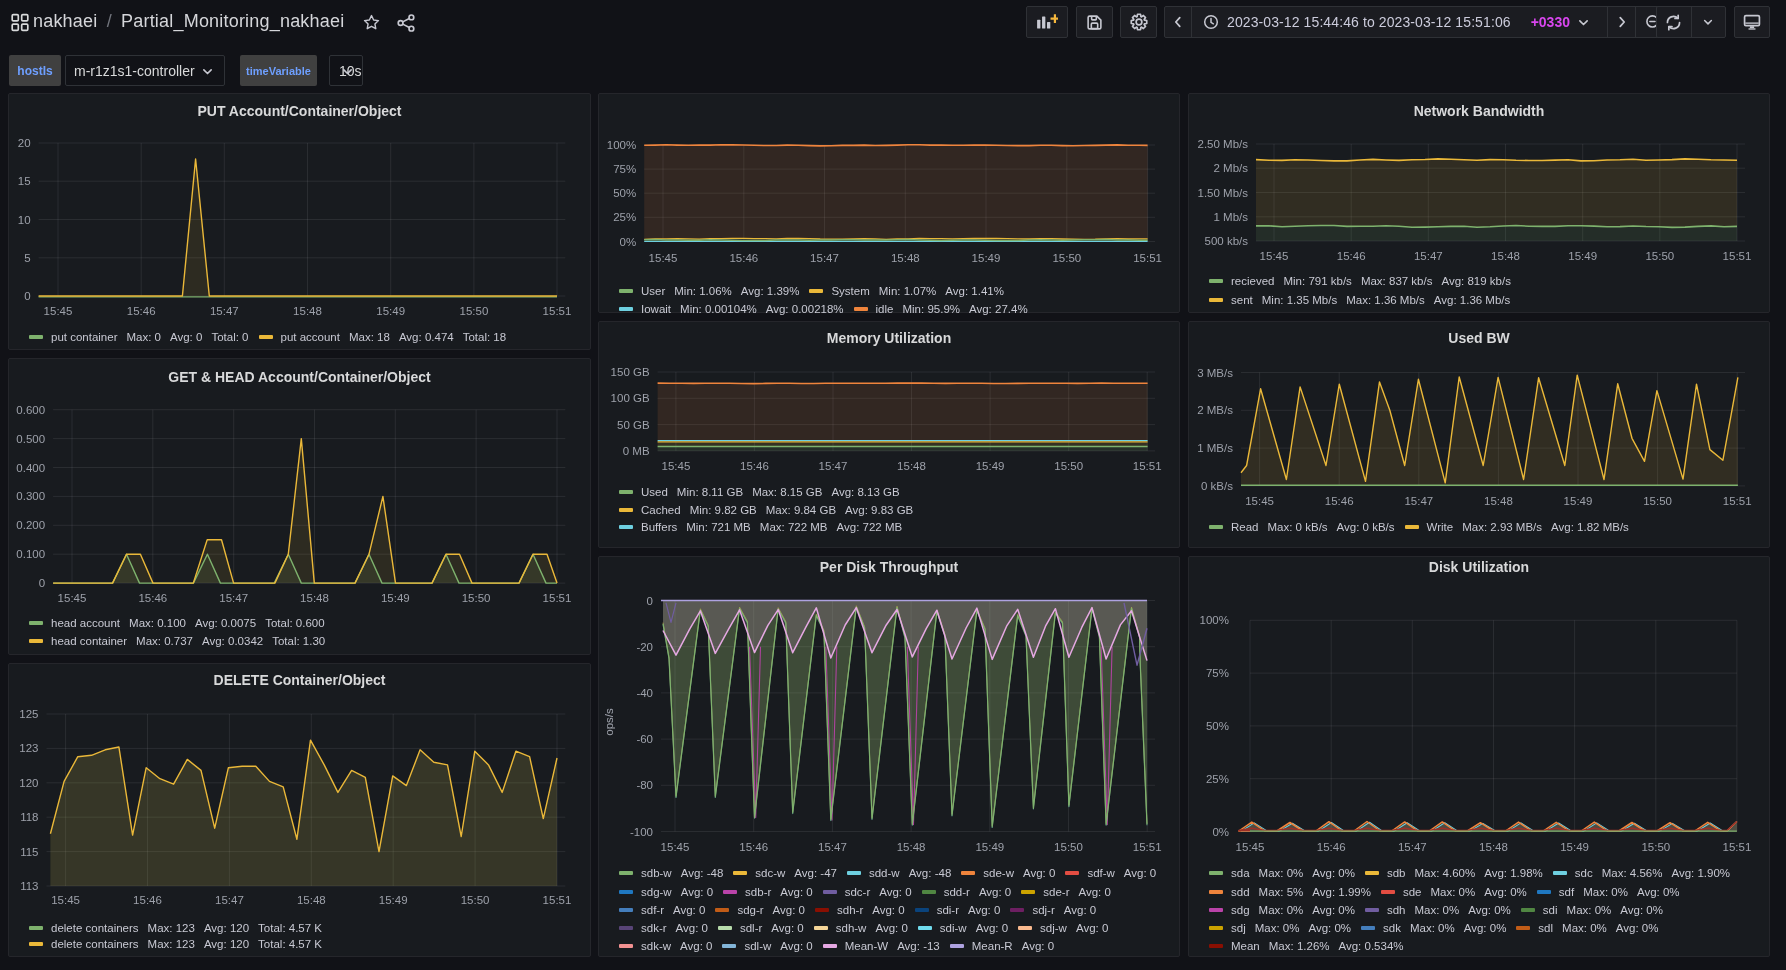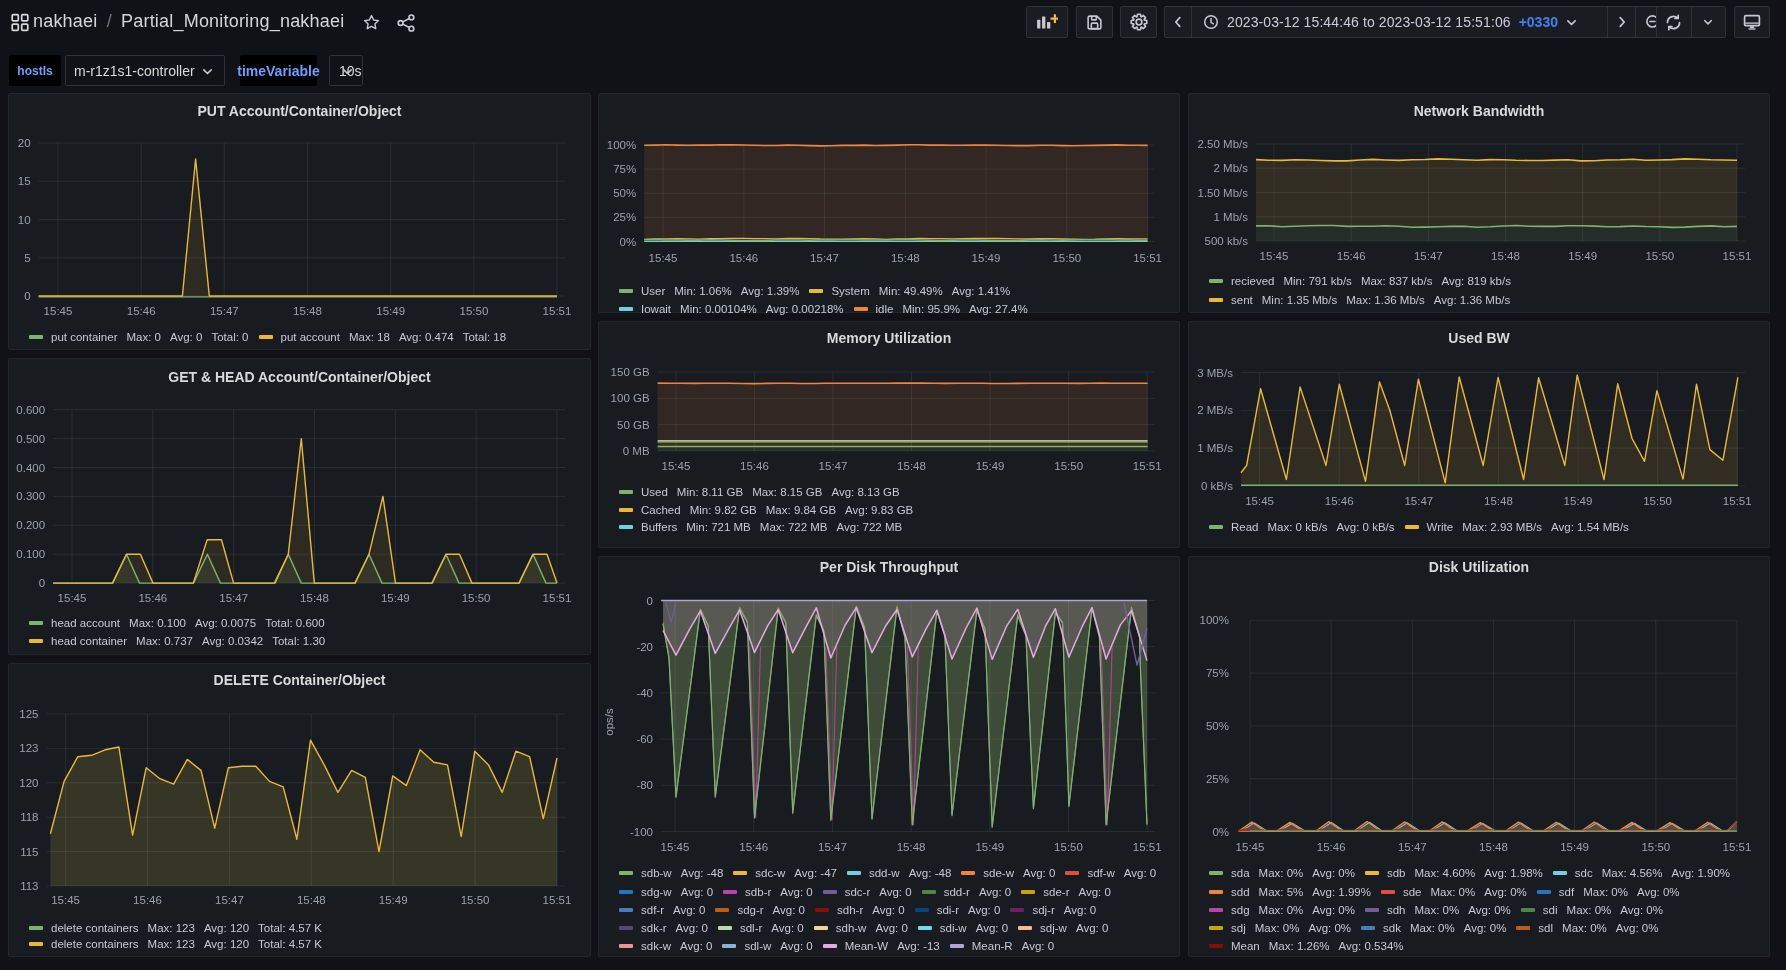--- a/index.html
+++ b/index.html
@@ -3,21 +3,21 @@
 *{margin:0;padding:0;box-sizing:border-box}
 html,body{width:1786px;height:970px;background:#111217;font-family:"Liberation Sans",sans-serif;overflow:hidden;position:relative}
 .panel{position:absolute;background:#181b1f;border:1px solid #25262b;border-radius:2px}
 .pt{position:absolute;left:0;right:0;text-align:center;font-size:14px;font-weight:bold;color:#d8d9da;letter-spacing:0}
 .lr{position:absolute;left:20px;height:16px;line-height:16px;font-size:11.5px;color:#c8c9d3;white-space:nowrap}
 .lr .li{display:inline-flex;align-items:center;margin-right:10px}
 .lr i{display:inline-block;width:14px;height:4px;border-radius:1px;margin-right:8px}
 .lr b{font-weight:normal;margin-left:9px}
 .btn{position:absolute;background:#1b1c21;border:1px solid #2f3136;border-radius:2px;display:flex;align-items:center;justify-content:center}
 .bseg{display:inline-flex;align-items:center;justify-content:center;height:100%;border-right:1px solid #2f3136}
-.vlabel{position:absolute;height:31px;background:#000000;color:#6e9fff;font-weight:bold;font-size:12px;display:flex;align-items:center;justify-content:center;border-radius:2px}
+.vlabel{position:absolute;height:31px;background:#404040;color:#6e9fff;font-weight:bold;font-size:12px;display:flex;align-items:center;justify-content:center;border-radius:2px}
 .vdrop{position:absolute;height:31px;background:#111217;border:1px solid #2f3237;color:#d8d9da;font-size:14px;display:flex;align-items:center;border-radius:2px}
 svg{display:block}
 </style></head>
 <body>
 
 <div style="position:absolute;left:11px;top:13px">
     <svg width="18" height="19" viewBox="0 0 18 18" fill="none" stroke="#d8d9da" stroke-width="1.7">
 <rect x="1.2" y="1.2" width="6.1" height="6.1" rx="1.1"></rect>
       <rect x="10.7" y="1.2" width="6.1" height="6.1" rx="1.1"></rect>
 <rect x="1.2" y="10.7" width="6.1" height="6.1" rx="1.1"></rect>
@@ -66,21 +66,21 @@
       </svg>
     </span>
   <span class="bseg" style="flex:1 1 auto;justify-content:flex-start;padding-left:11px">
      <span style="display:inline-flex;align-items:center;margin-right:8px">
         <svg width="16" height="16" viewBox="0 0 16 16" fill="none" stroke="#c7c8d1" stroke-width="1.5">
 <circle cx="8" cy="8" r="6.3"></circle>
           <path d="M8 4.5V8.4L10.4 9.8" stroke-linecap="round"></path>
         </svg>
       </span>
      <span style="color:#ccccdc;font-size:14px;letter-spacing:0.1px">2023-03-12 15:44:46 to 2023-03-12 15:51:06</span>
-     <span style="color:#3b82f6;font-size:14px;font-weight:bold;margin-left:8px">+0330</span>
+     <span style="color:#d946ef;font-size:14px;font-weight:bold;margin-left:20px">+0330</span>
      <span style="display:inline-flex;margin-left:7px">
         <svg width="13" height="13" viewBox="0 0 16 16" fill="none" stroke="#c7c8d1" stroke-width="2" stroke-linecap="round" stroke-linejoin="round">
           <path d="M3.5 6L8 10.5 12.5 6"></path>
         </svg>
       </span>
   </span>
   <span class="bseg" style="width:28px">
       <svg width="14" height="14" viewBox="0 0 16 16" fill="none" stroke="#c7c8d1" stroke-width="2" stroke-linecap="round" stroke-linejoin="round">
         <path d="M6 3l4.5 5L6 13"></path>
       </svg>
@@ -119,21 +119,21 @@
 
 <div class="vlabel" style="left:9px;top:55px;width:52px">hostIs</div>
 <div class="vdrop" style="left:65px;top:55px;width:160px">
     <span style="padding-left:8px">m-r1z1s1-controller</span>
     <span style="position:absolute;right:10px;top:9px">
       <svg width="13" height="13" viewBox="0 0 16 16" fill="none" stroke="#c7c8d1" stroke-width="2" stroke-linecap="round" stroke-linejoin="round">
         <path d="M3.5 6L8 10.5 12.5 6"></path>
       </svg>
     </span>
   </div>
-<div class="vlabel" style="left:240px;top:55px;width:77px;font-size:14px">timeVariable</div>
+<div class="vlabel" style="left:240px;top:55px;width:77px;font-size:11px">timeVariable</div>
 <div class="vdrop" style="left:329px;top:55px;width:34px">
     <span style="padding-left:9px">10s</span>
     <span style="position:absolute;right:8px;top:9px">
       <svg width="13" height="13" viewBox="0 0 16 16" fill="none" stroke="#c7c8d1" stroke-width="2" stroke-linecap="round" stroke-linejoin="round">
         <path d="M3.5 6L8 10.5 12.5 6"></path>
       </svg>
     </span>
   </div>
 
 <div class="panel" style="left:8px;top:93px;width:583px;height:257px">
@@ -269,21 +269,21 @@
       <text x="306.3" y="168" text-anchor="middle" fill="#9da1aa" font-size="11.5">15:48</text>
       <text x="387" y="168" text-anchor="middle" fill="#9da1aa" font-size="11.5">15:49</text>
       <text x="467.8" y="168" text-anchor="middle" fill="#9da1aa" font-size="11.5">15:50</text>
       <text x="548.6" y="168" text-anchor="middle" fill="#9da1aa" font-size="11.5">15:51</text>
       <path d="M45.2,51.3 L56.2,51.1 L67.2,50.8 L78.2,51.1 L89.2,51.2 L100.2,51.1 L111.2,51.1 L122.2,50.7 L133.2,50.9 L144.2,51 L155.2,51.3 L166.2,51.5 L177.2,51.5 L188.2,51.1 L199.2,51.2 L210.2,51.6 L221.2,51.9 L232.2,51.7 L243.2,51.4 L254.2,51.4 L265.2,51.1 L276.2,51.5 L287.2,51.4 L298.2,51.1 L309.2,50.8 L320.2,50.7 L331.2,51.1 L342.2,51.1 L353.2,51.3 L364.2,51.2 L375.2,51 L386.2,51.1 L397.2,51.2 L408.2,51.5 L419.2,51.6 L430.2,51.6 L441.2,51.3 L452.2,51.3 L463.2,51.6 L474.2,51.7 L485.2,51.5 L496.2,51.4 L507.2,51.1 L518.2,50.9 L529.2,51.2 L540.2,51.3 L548.6,51.4 L548.6,144.9 L540.2,144.9 L529.2,145 L518.2,144.7 L507.2,144.8 L496.2,145.2 L485.2,145.3 L474.2,145.2 L463.2,145 L452.2,144.6 L441.2,144.7 L430.2,145 L419.2,144.8 L408.2,144.7 L397.2,144.5 L386.2,144.5 L375.2,144.5 L364.2,144.7 L353.2,144.9 L342.2,144.6 L331.2,144.6 L320.2,144.5 L309.2,144.9 L298.2,145 L287.2,145.3 L276.2,144.9 L265.2,144.7 L254.2,144.8 L243.2,145.2 L232.2,145.1 L221.2,145 L210.2,144.6 L199.2,144.5 L188.2,144.4 L177.2,144.8 L166.2,144.7 L155.2,144.7 L144.2,144.4 L133.2,144.4 L122.2,144.6 L111.2,144.7 L100.2,145.1 L89.2,144.8 L78.2,144.6 L67.2,144.8 L56.2,144.8 L45.2,145.3 Z" fill="rgba(239,132,60,0.12)" stroke="none"></path>
       <path d="M45.2,147.3 L548.6,147.3" fill="none" stroke="#6ED0E0" stroke-width="1.2" stroke-linejoin="round" stroke-opacity="1.0"></path>
       <path d="M45.2,145.3 L56.2,144.8 L67.2,144.8 L78.2,144.6 L89.2,144.8 L100.2,145.1 L111.2,144.7 L122.2,144.6 L133.2,144.4 L144.2,144.4 L155.2,144.7 L166.2,144.7 L177.2,144.8 L188.2,144.4 L199.2,144.5 L210.2,144.6 L221.2,145 L232.2,145.1 L243.2,145.2 L254.2,144.8 L265.2,144.7 L276.2,144.9 L287.2,145.3 L298.2,145 L309.2,144.9 L320.2,144.5 L331.2,144.6 L342.2,144.6 L353.2,144.9 L364.2,144.7 L375.2,144.5 L386.2,144.5 L397.2,144.5 L408.2,144.7 L419.2,144.8 L430.2,145 L441.2,144.7 L452.2,144.6 L463.2,145 L474.2,145.2 L485.2,145.3 L496.2,145.2 L507.2,144.8 L518.2,144.7 L529.2,145 L540.2,144.9 L548.6,144.9" fill="none" stroke="#EAB839" stroke-width="1.3" stroke-linejoin="round" stroke-opacity="1.0"></path>
       <path d="M45.2,145.7 L56.2,145.5 L67.2,145.9 L78.2,145.9 L89.2,146.3 L100.2,146.3 L111.2,145.8 L122.2,146 L133.2,146.3 L144.2,146.4 L155.2,146.5 L166.2,146.4 L177.2,146.1 L188.2,146.1 L199.2,146.1 L210.2,146.3 L221.2,146.1 L232.2,146 L243.2,145.8 L254.2,145.7 L265.2,146 L276.2,146.1 L287.2,146.1 L298.2,145.7 L309.2,145.6 L320.2,146 L331.2,146.3 L342.2,146.4 L353.2,146.2 L364.2,146.1 L375.2,146 L386.2,146.2 L397.2,146.6 L408.2,146.4 L419.2,146.4 L430.2,146.1 L441.2,145.7 L452.2,146 L463.2,146.2 L474.2,146 L485.2,145.8 L496.2,145.8 L507.2,145.5 L518.2,146 L529.2,146 L540.2,146.2 L548.6,146.2" fill="none" stroke="#7EB26D" stroke-width="1.5" stroke-linejoin="round" stroke-opacity="1.0"></path>
       <path d="M45.2,51.3 L56.2,51.1 L67.2,50.8 L78.2,51.1 L89.2,51.2 L100.2,51.1 L111.2,51.1 L122.2,50.7 L133.2,50.9 L144.2,51 L155.2,51.3 L166.2,51.5 L177.2,51.5 L188.2,51.1 L199.2,51.2 L210.2,51.6 L221.2,51.9 L232.2,51.7 L243.2,51.4 L254.2,51.4 L265.2,51.1 L276.2,51.5 L287.2,51.4 L298.2,51.1 L309.2,50.8 L320.2,50.7 L331.2,51.1 L342.2,51.1 L353.2,51.3 L364.2,51.2 L375.2,51 L386.2,51.1 L397.2,51.2 L408.2,51.5 L419.2,51.6 L430.2,51.6 L441.2,51.3 L452.2,51.3 L463.2,51.6 L474.2,51.7 L485.2,51.5 L496.2,51.4 L507.2,51.1 L518.2,50.9 L529.2,51.2 L540.2,51.3 L548.6,51.4" fill="none" stroke="#EF843C" stroke-width="1.6" stroke-linejoin="round" stroke-opacity="1.0"></path>
     </svg>
-    <div class="lr" style="top:187.2px"><span class="li"><i style="background:#7EB26D"></i>User<b>Min: 1.06%</b><b>Avg: 1.39%</b></span><span class="li"><i style="background:#EAB839"></i>System<b>Min: 49.49%</b><b>Avg: 1.41%</b></span></div>
+    <div class="lr" style="top:187.2px"><span class="li"><i style="background:#7EB26D"></i>User<b>Min: 1.06%</b><b>Avg: 1.39%</b></span><span class="li"><i style="background:#EAB839"></i>System<b>Min: 1.07%</b><b>Avg: 1.41%</b></span></div>
     <div class="lr" style="top:204.5px"><span class="li"><i style="background:#6ED0E0"></i>Iowait<b>Min: 0.00104%</b><b>Avg: 0.00218%</b></span><span class="li"><i style="background:#EF843C"></i>idle<b>Min: 95.9%</b><b>Avg: 27.4%</b></span></div>
   </div>
 <div class="panel" style="left:598px;top:321px;width:582px;height:227px">
     <svg width="582" height="227" style="position:absolute;left:0;top:0">
       <line x1="58.6" y1="50" x2="556" y2="50" stroke="rgba(204,204,220,0.10)" stroke-width="1"></line>
       <line x1="58.6" y1="76.3" x2="556" y2="76.3" stroke="rgba(204,204,220,0.10)" stroke-width="1"></line>
       <line x1="58.6" y1="102.6" x2="556" y2="102.6" stroke="rgba(204,204,220,0.10)" stroke-width="1"></line>
       <line x1="58.6" y1="128.9" x2="556" y2="128.9" stroke="rgba(204,204,220,0.10)" stroke-width="1"></line>
       <line x1="76.9" y1="50" x2="76.9" y2="128.9" stroke="rgba(204,204,220,0.10)" stroke-width="1"></line>
       <line x1="155.4" y1="50" x2="155.4" y2="128.9" stroke="rgba(204,204,220,0.10)" stroke-width="1"></line>
@@ -425,21 +425,21 @@
       <text x="229.8" y="183" text-anchor="middle" fill="#9da1aa" font-size="11.5">15:47</text>
       <text x="309.4" y="183" text-anchor="middle" fill="#9da1aa" font-size="11.5">15:48</text>
       <text x="389" y="183" text-anchor="middle" fill="#9da1aa" font-size="11.5">15:49</text>
       <text x="468.6" y="183" text-anchor="middle" fill="#9da1aa" font-size="11.5">15:50</text>
       <text x="548.2" y="183" text-anchor="middle" fill="#9da1aa" font-size="11.5">15:51</text>
       <path d="M52,150.7 L57.6,143.5 L71.6,66.8 L97.4,157.5 L111.1,64.9 L137,143.5 L150.3,62.2 L176.5,159.4 L190.5,59.9 L200.8,88.3 L215.7,143.5 L229.4,57.3 L256.2,160.9 L270.2,55 L294.2,143.5 L309.1,55.4 L334.6,157.5 L349.6,55.8 L375.8,143.5 L388.2,53.1 L415,157.5 L428.7,61.8 L443,116.3 L455.5,139.3 L467.9,68.6 L494,157.1 L507.5,62.2 L520.9,127.6 L533.9,138.2 L548.9,55.4 L548.9,163.9 L52,163.9 Z" fill="rgba(234,184,57,0.12)" stroke="none"></path>
       <path d="M52,163.3 L548.9,163.3" fill="none" stroke="#7EB26D" stroke-width="1.6" stroke-linejoin="round" stroke-opacity="1.0"></path>
       <path d="M52,150.7 L57.6,143.5 L71.6,66.8 L97.4,157.5 L111.1,64.9 L137,143.5 L150.3,62.2 L176.5,159.4 L190.5,59.9 L200.8,88.3 L215.7,143.5 L229.4,57.3 L256.2,160.9 L270.2,55 L294.2,143.5 L309.1,55.4 L334.6,157.5 L349.6,55.8 L375.8,143.5 L388.2,53.1 L415,157.5 L428.7,61.8 L443,116.3 L455.5,139.3 L467.9,68.6 L494,157.1 L507.5,62.2 L520.9,127.6 L533.9,138.2 L548.9,55.4" fill="none" stroke="#EAB839" stroke-width="1.4" stroke-linejoin="round" stroke-opacity="1.0"></path>
     </svg>
     <div class="pt" style="top:8px">Used BW</div>
-    <div class="lr" style="top:194.6px"><span class="li"><i style="background:#7EB26D"></i>Read<b>Max: 0 kB/s</b><b>Avg: 0 kB/s</b></span><span class="li"><i style="background:#EAB839"></i>Write<b>Max: 2.93 MB/s</b><b>Avg: 1.54 MB/s</b></span></div>
+    <div class="lr" style="top:194.6px"><span class="li"><i style="background:#7EB26D"></i>Read<b>Max: 0 kB/s</b><b>Avg: 0 kB/s</b></span><span class="li"><i style="background:#EAB839"></i>Write<b>Max: 2.93 MB/s</b><b>Avg: 1.82 MB/s</b></span></div>
   </div>
 <div class="panel" style="left:1188px;top:556px;width:582px;height:401px">
     <svg width="582" height="401" style="position:absolute;left:0;top:0">
       <line x1="61" y1="63.3" x2="547.9" y2="63.3" stroke="rgba(204,204,220,0.10)" stroke-width="1"></line>
       <line x1="61" y1="116.1" x2="547.9" y2="116.1" stroke="rgba(204,204,220,0.10)" stroke-width="1"></line>
       <line x1="61" y1="168.9" x2="547.9" y2="168.9" stroke="rgba(204,204,220,0.10)" stroke-width="1"></line>
       <line x1="61" y1="221.7" x2="547.9" y2="221.7" stroke="rgba(204,204,220,0.10)" stroke-width="1"></line>
       <line x1="61" y1="274.6" x2="547.9" y2="274.6" stroke="rgba(204,204,220,0.10)" stroke-width="1"></line>
       <line x1="61" y1="63.3" x2="61" y2="274.6" stroke="rgba(204,204,220,0.10)" stroke-width="1"></line>
       <line x1="142.2" y1="63.3" x2="142.2" y2="274.6" stroke="rgba(204,204,220,0.10)" stroke-width="1"></line>

